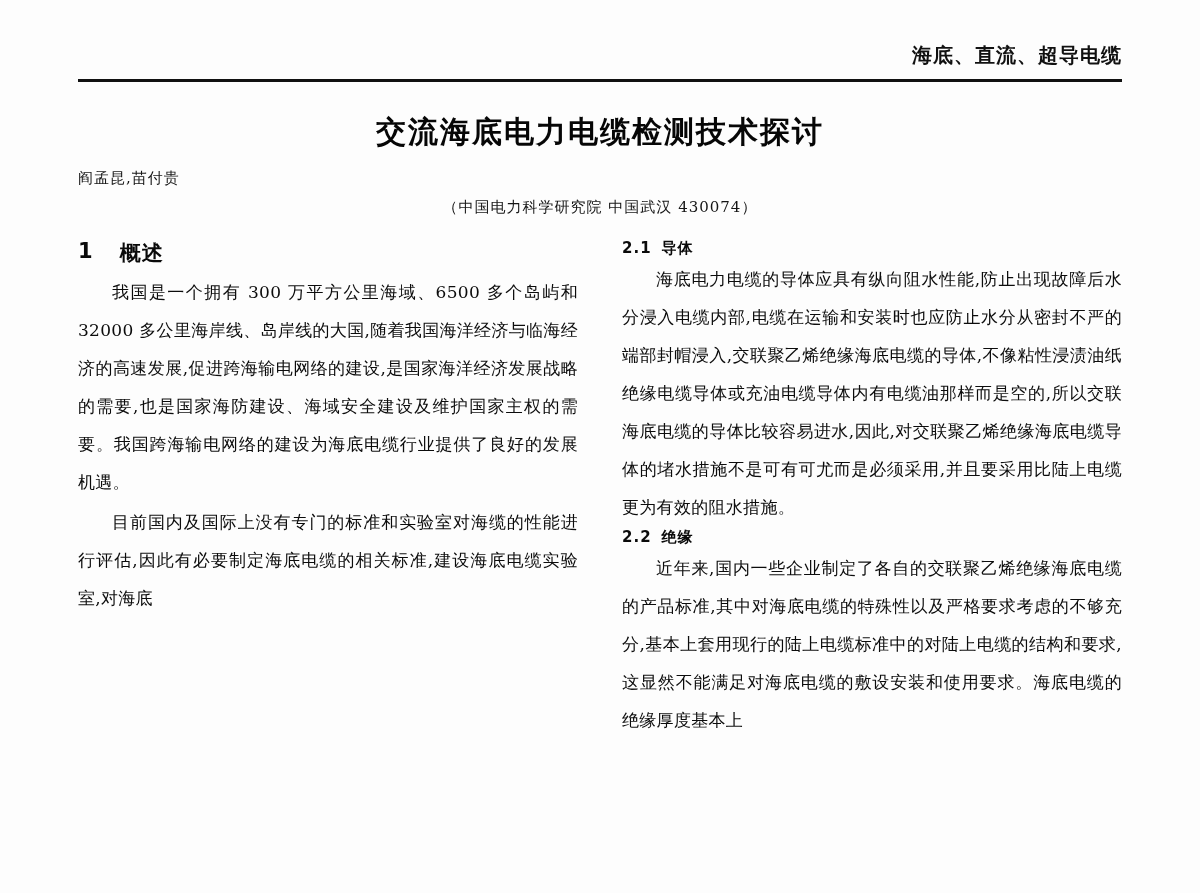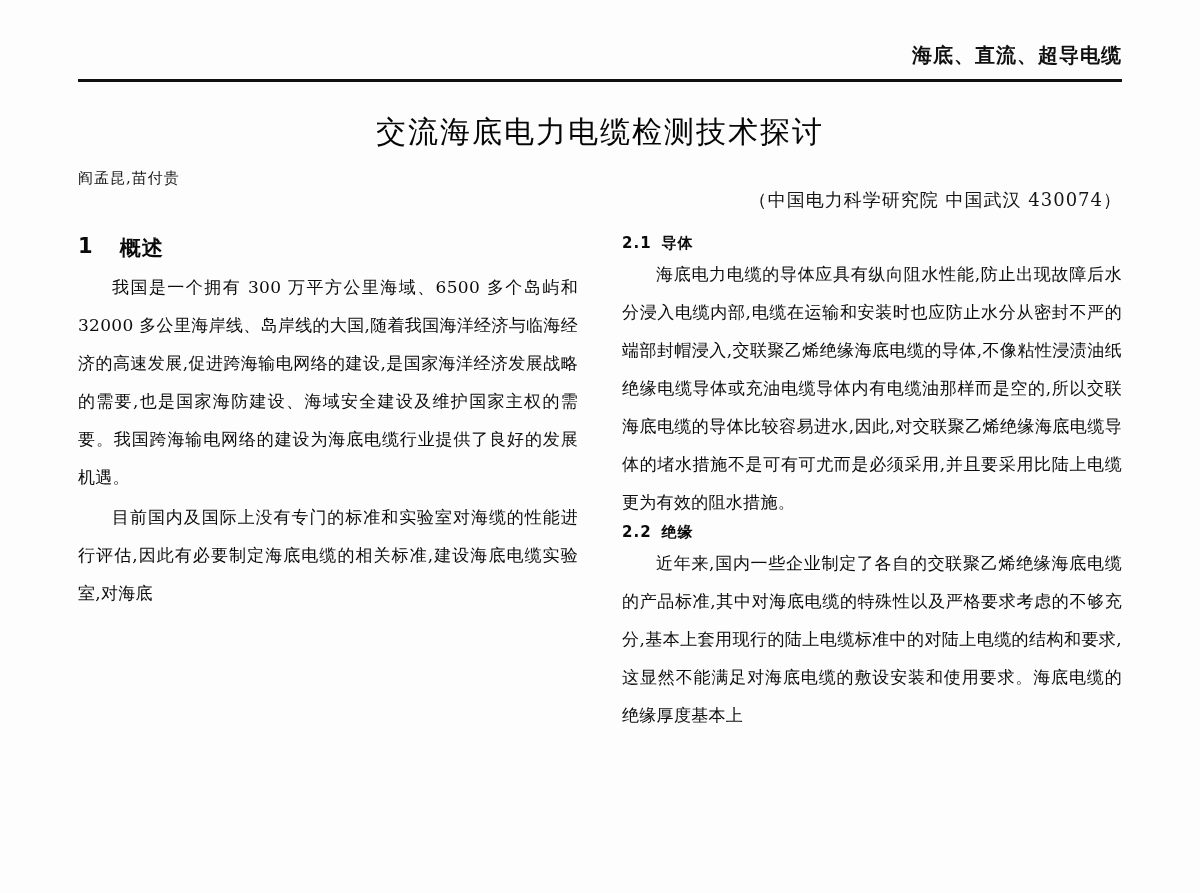--- a/index.html
+++ b/index.html
@@ -39,36 +39,36 @@
     margin-top: 10px;
     border-top: 3px solid #111;
     width: 100%;
   }
 
   
   .title {
     margin-top: 30px;
     text-align: center;
     font-family: "DejaVu Sans", "Liberation Sans", sans-serif;
-    font-weight: normal;
+    font-weight: bold;
     font-size: 30px;
     letter-spacing: 2px;
     color: #060606;
   }
   .authors {
     margin-top: 16px;
     text-align: left;
     font-size: 15px;
     letter-spacing: 1px;
     color: #151515;
   }
   .affiliation {
-    margin-top: 0;
-    text-align: right;
-    font-size: 18px;
+    margin-top: 10px;
+    text-align: center;
+    font-size: 15px;
     letter-spacing: 1px;
     color: #151515;
   }
 
   
   .columns {
     margin-top: 22px;
     display: flex;
     gap: 44px;
     height: 560px;

